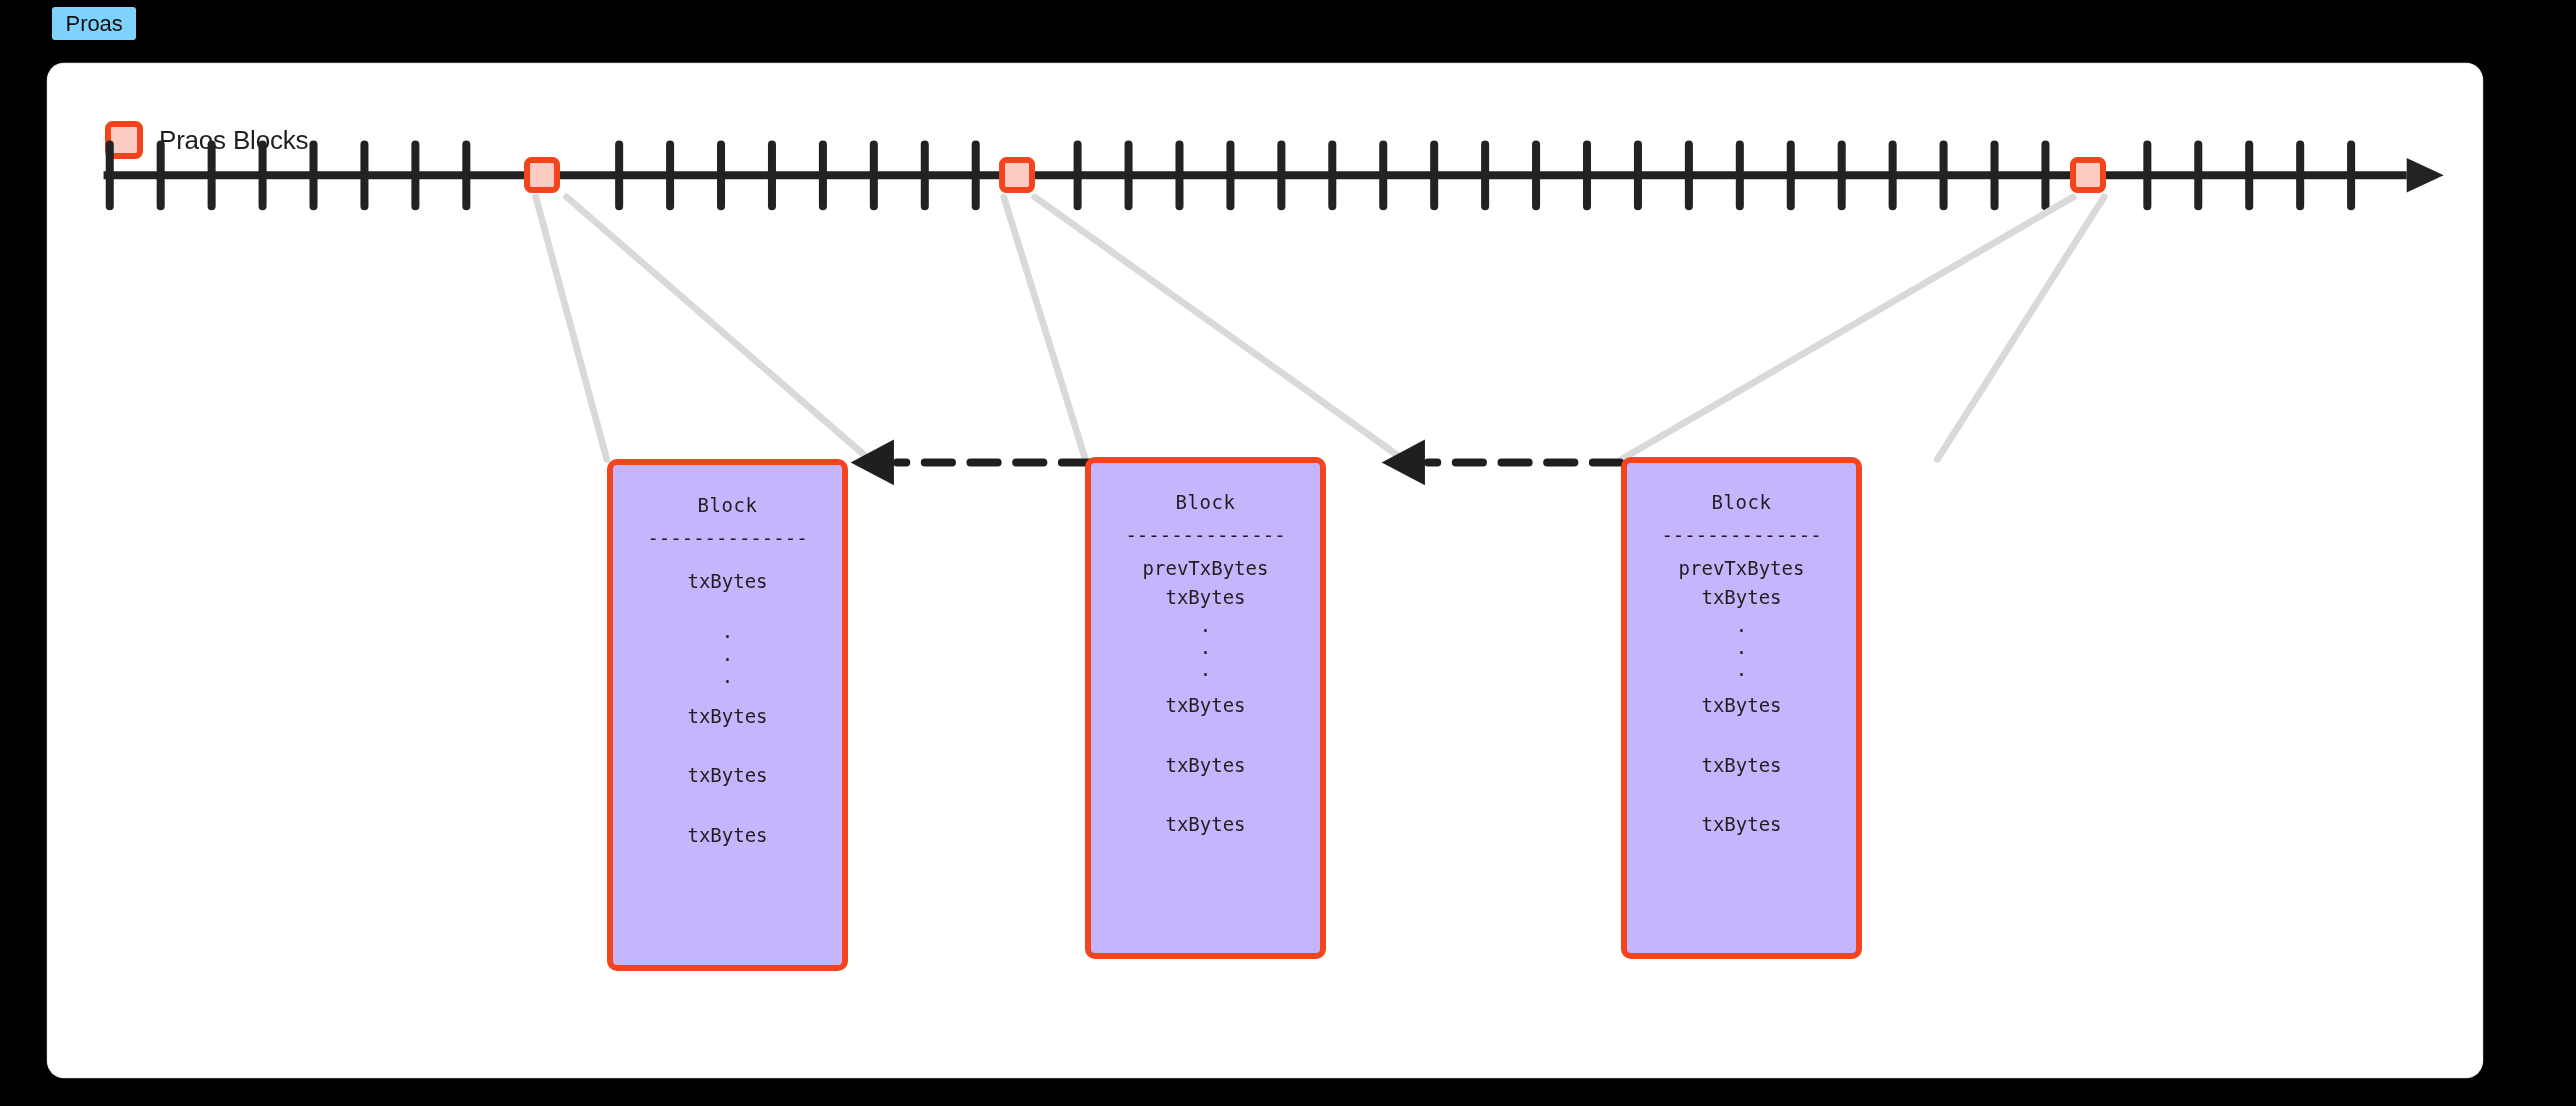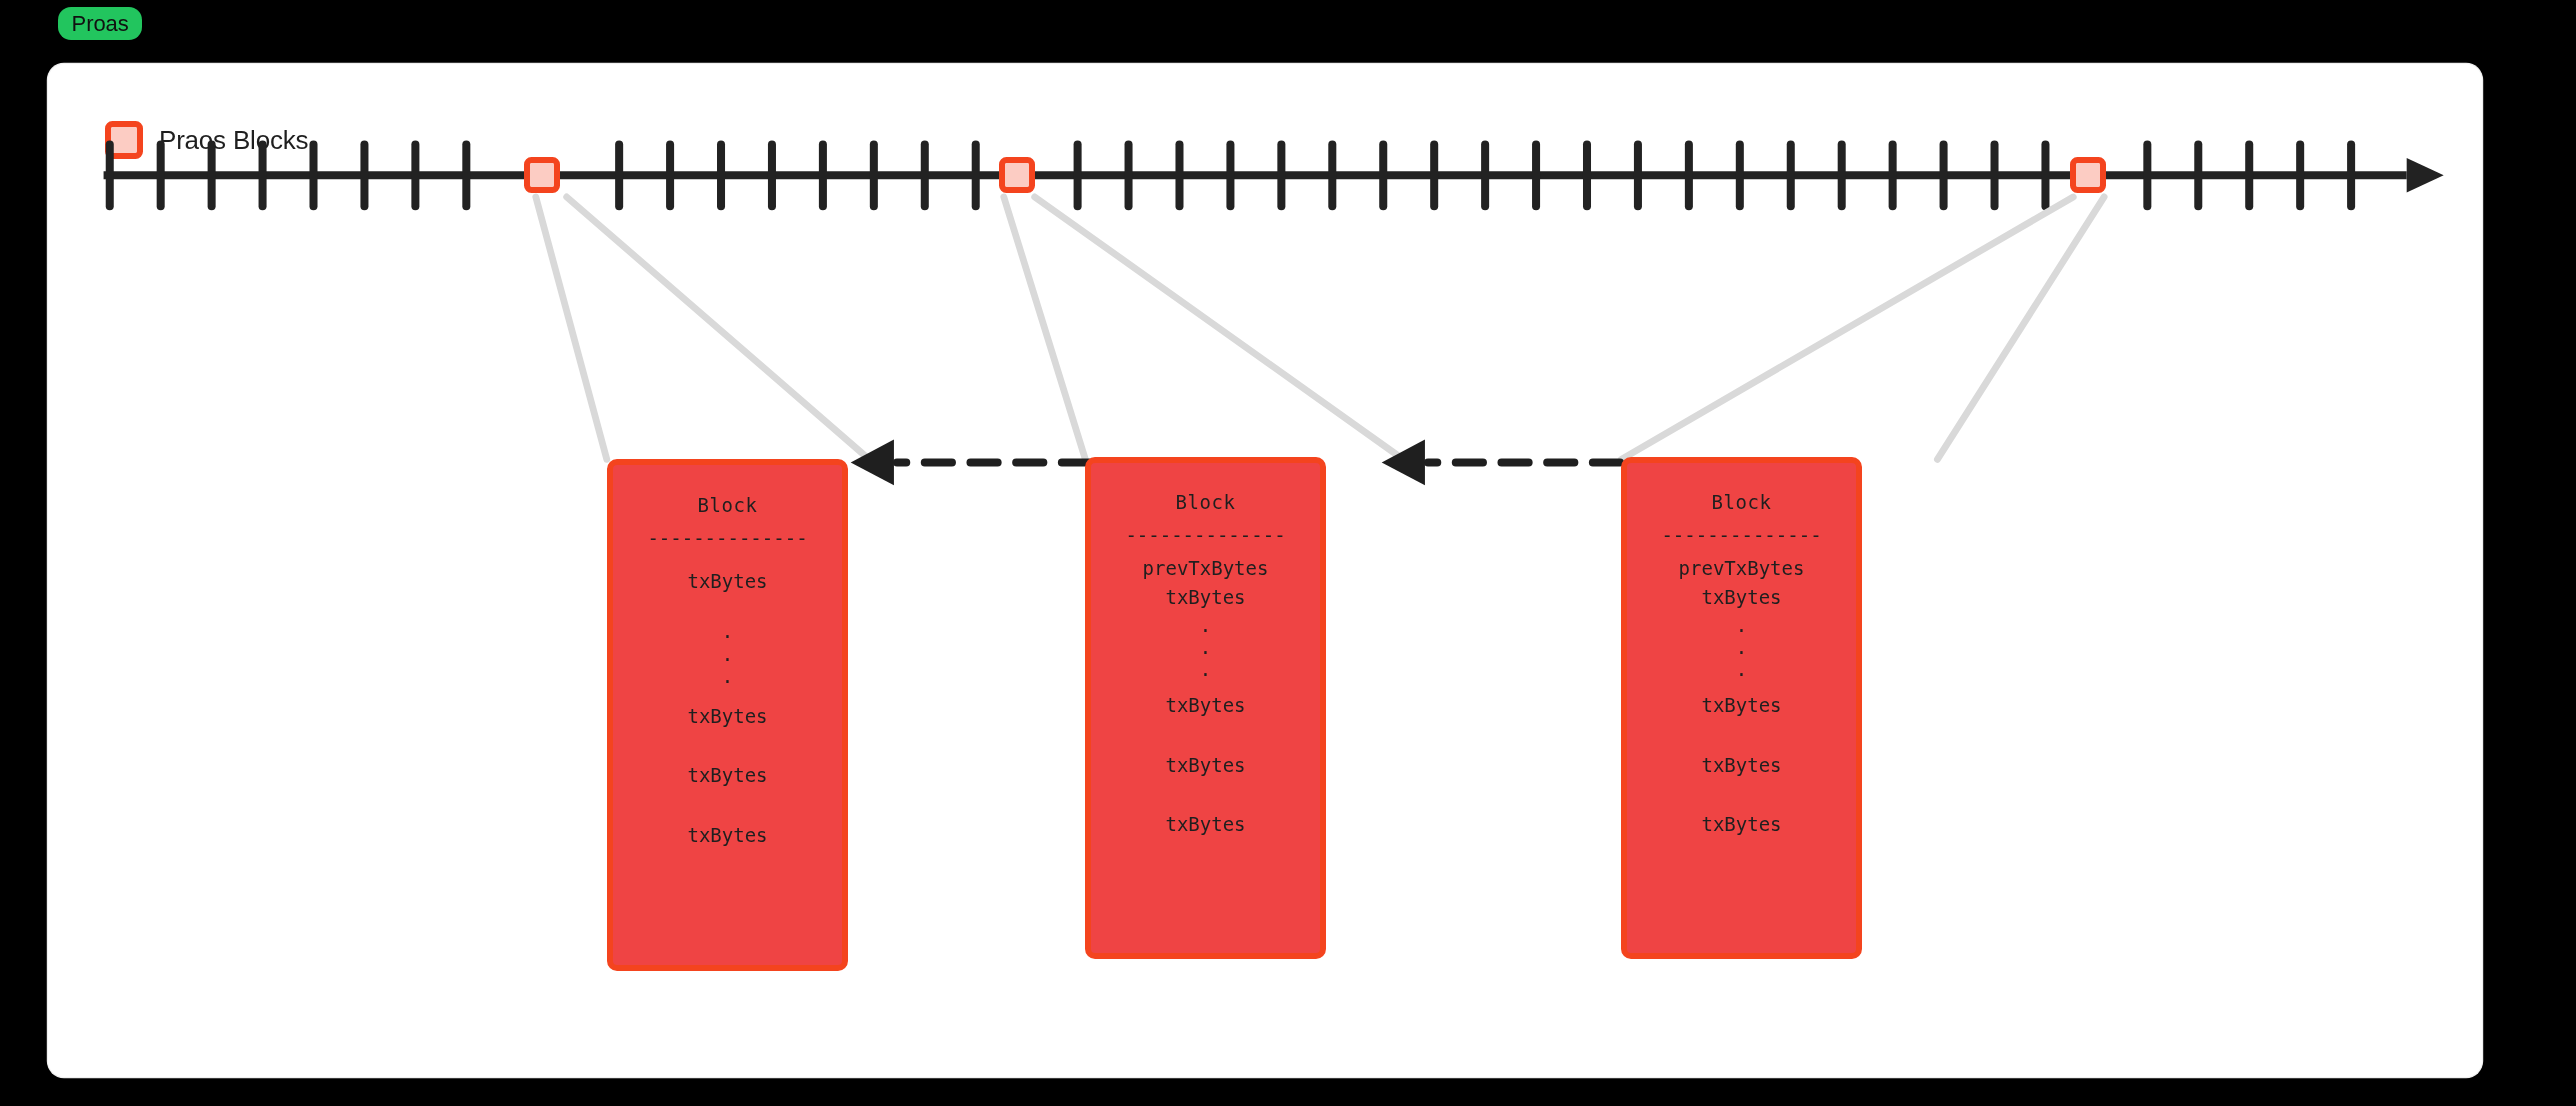--- a/index.html
+++ b/index.html
@@ -15,30 +15,30 @@
   #root {
     position: relative;
     width: 2576px;
     height: 1106px;
     background: #000000;
   }
 
   
   .tab-pill {
     position: absolute;
-    left: 58px;
+    left: 52px;
     top: 7.4px;
     height: 33px;
     padding: 0 13.6px;
     display: flex;
     align-items: center;
     justify-content: center;
-    background: #22c55e;
+    background: #7dd3fc;
     color: #111111;
-    border-radius: 13px;
+    border-radius: 3px;
     font-size: 22px;
     line-height: 1;
     letter-spacing: -0.1px;
     box-shadow: 0 0.6px 1.2px rgba(0,0,0,0.25);
     z-index: 20;
   }
 
   
   .canvas {
     position: absolute;
@@ -83,21 +83,21 @@
     top: 0;
     width: 2434px;
     height: 1013px;
     pointer-events: none;
   }
 
   
   .block-card {
     position: absolute;
     box-sizing: border-box;
-    background: #ef4444;
+    background: #c4b5fd;
     border: 6.2px solid #f4441e;
     border-radius: 10px;
     font-family: "DejaVu Sans Mono", "Liberation Mono", monospace;
     color: #1f1f1f;
   }
   .block-row {
     position: absolute;
     left: 0;
     width: 100%;
     text-align: center;

